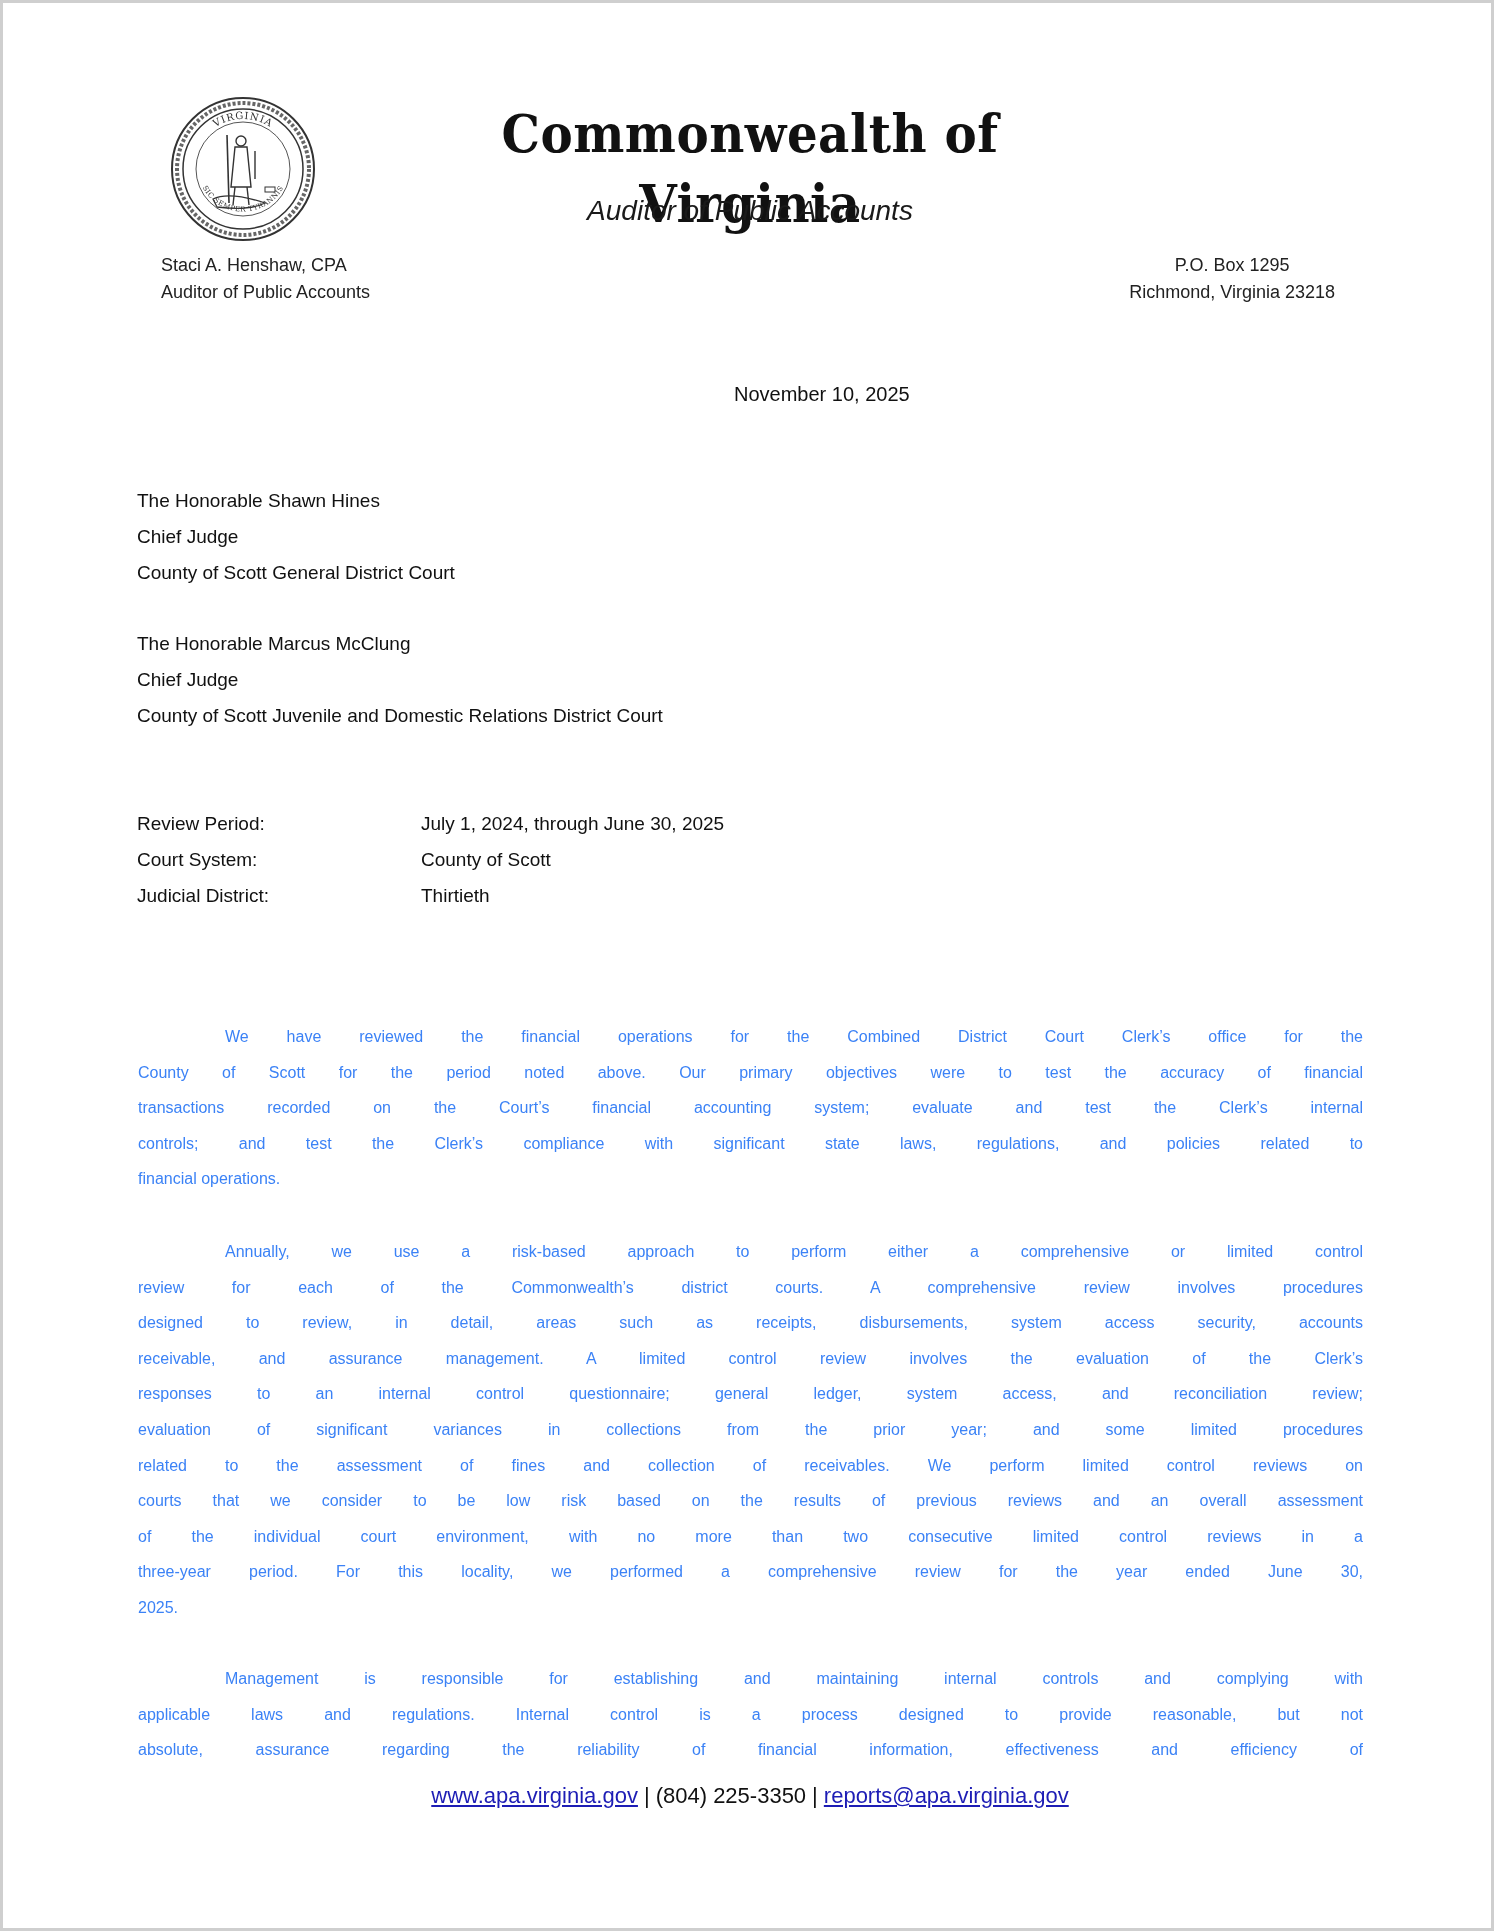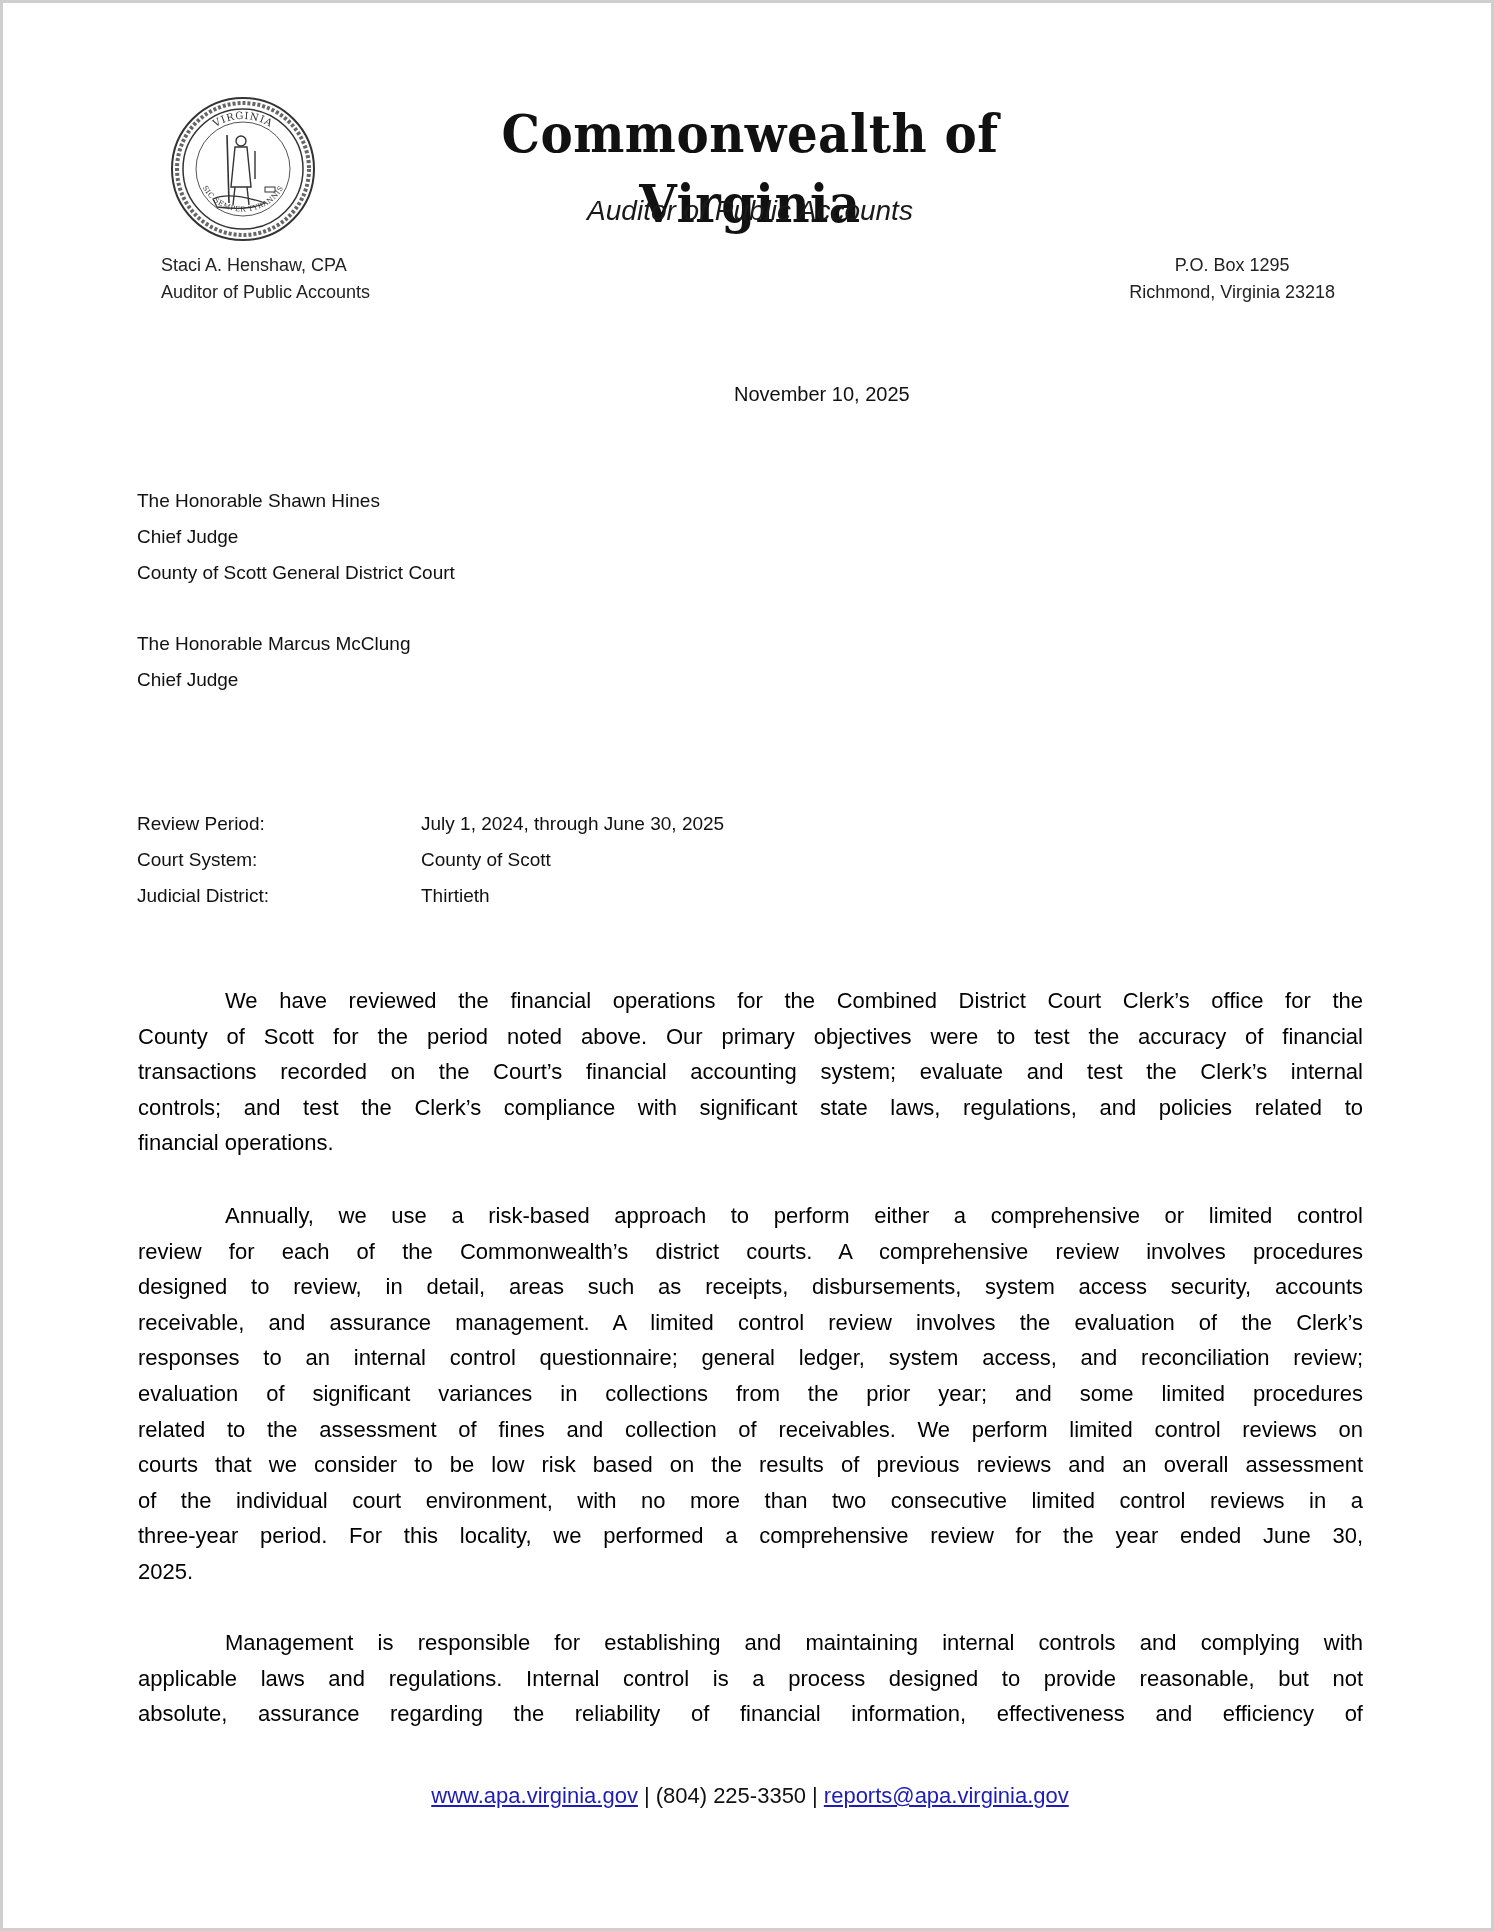--- a/index.html
+++ b/index.html
@@ -24,23 +24,23 @@
   }
   .contact { font-size: 18px; line-height: 27px; color: #222; }
   .left-contact { left: 158px; top: 249px; }
   .right-contact { right: 156px; top: 249px; text-align: center; }
   .date { left: 731px; top: 376px; font-size: 20px; line-height: 30px; }
   .line { font-size: 19px; line-height: 30px; }
   .addr { left: 134px; }
   .label { left: 134px; }
   .value { left: 418px; text-align: center; }
   .pline {
-    position: absolute; left: 135px; width: 1225px; font-size: 22px; line-height: 30px;
-    font-family: "Liberation Sans", sans-serif; color: #000000; white-space: nowrap;
-    text-align: justify; text-align-last: justify;
+    position: absolute; left: 135px; width: 1225px; font-size: 16px; line-height: 30px;
+    font-family: "Liberation Sans", sans-serif; color: #3b82f6; white-space: nowrap;
+    text-align: justify; text-align-last: justify; margin-top: 36px;
   }
   .pline.first { left: 222px; width: 1138px; }
   .pline.last { text-align-last: left; }
   .footer {
     position: absolute; left: 0; width: 1494px; top: 1778px; text-align: center;
     font-family: "Liberation Sans", sans-serif; font-size: 22px; line-height: 30px; color: #111;
   }
   .footer a { color: #1d1db5; text-decoration: underline; }
   .sep { padding: 0 6px; }
 </style>
@@ -88,20 +88,21 @@
   </div>
 
   <div class="abs sans date">November 10, 2025</div>
 
   <div class="abs sans line addr" style="top:483px;">The Honorable Shawn Hines</div>
   <div class="abs sans line addr" style="top:519px;">Chief Judge</div>
   <div class="abs sans line addr" style="top:555px;">County of Scott General District Court</div>
 
   <div class="abs sans line addr" style="top:626px;">The Honorable Marcus McClung</div>
   <div class="abs sans line addr" style="top:662px;">Chief Judge</div>
+  <div class="abs sans line addr" style="top:698px;">County of Scott Juvenile and Domestic Relations District Court</div>
 
   <div class="abs sans line label" style="top:806px;">Review Period:</div>
   <div class="abs sans line value" style="top:806px;">July 1, 2024, through June 30, 2025</div>
   <div class="abs sans line label" style="top:842px;">Court System:</div>
   <div class="abs sans line value" style="top:842px;">County of Scott</div>
   <div class="abs sans line label" style="top:878px;">Judicial District:</div>
   <div class="abs sans line value" style="top:878px;">Thirtieth</div>
 
   <div>
     <div class="pline first" style="top:983px;">We have reviewed the financial operations for the Combined District Court Clerk’s office for the</div>

